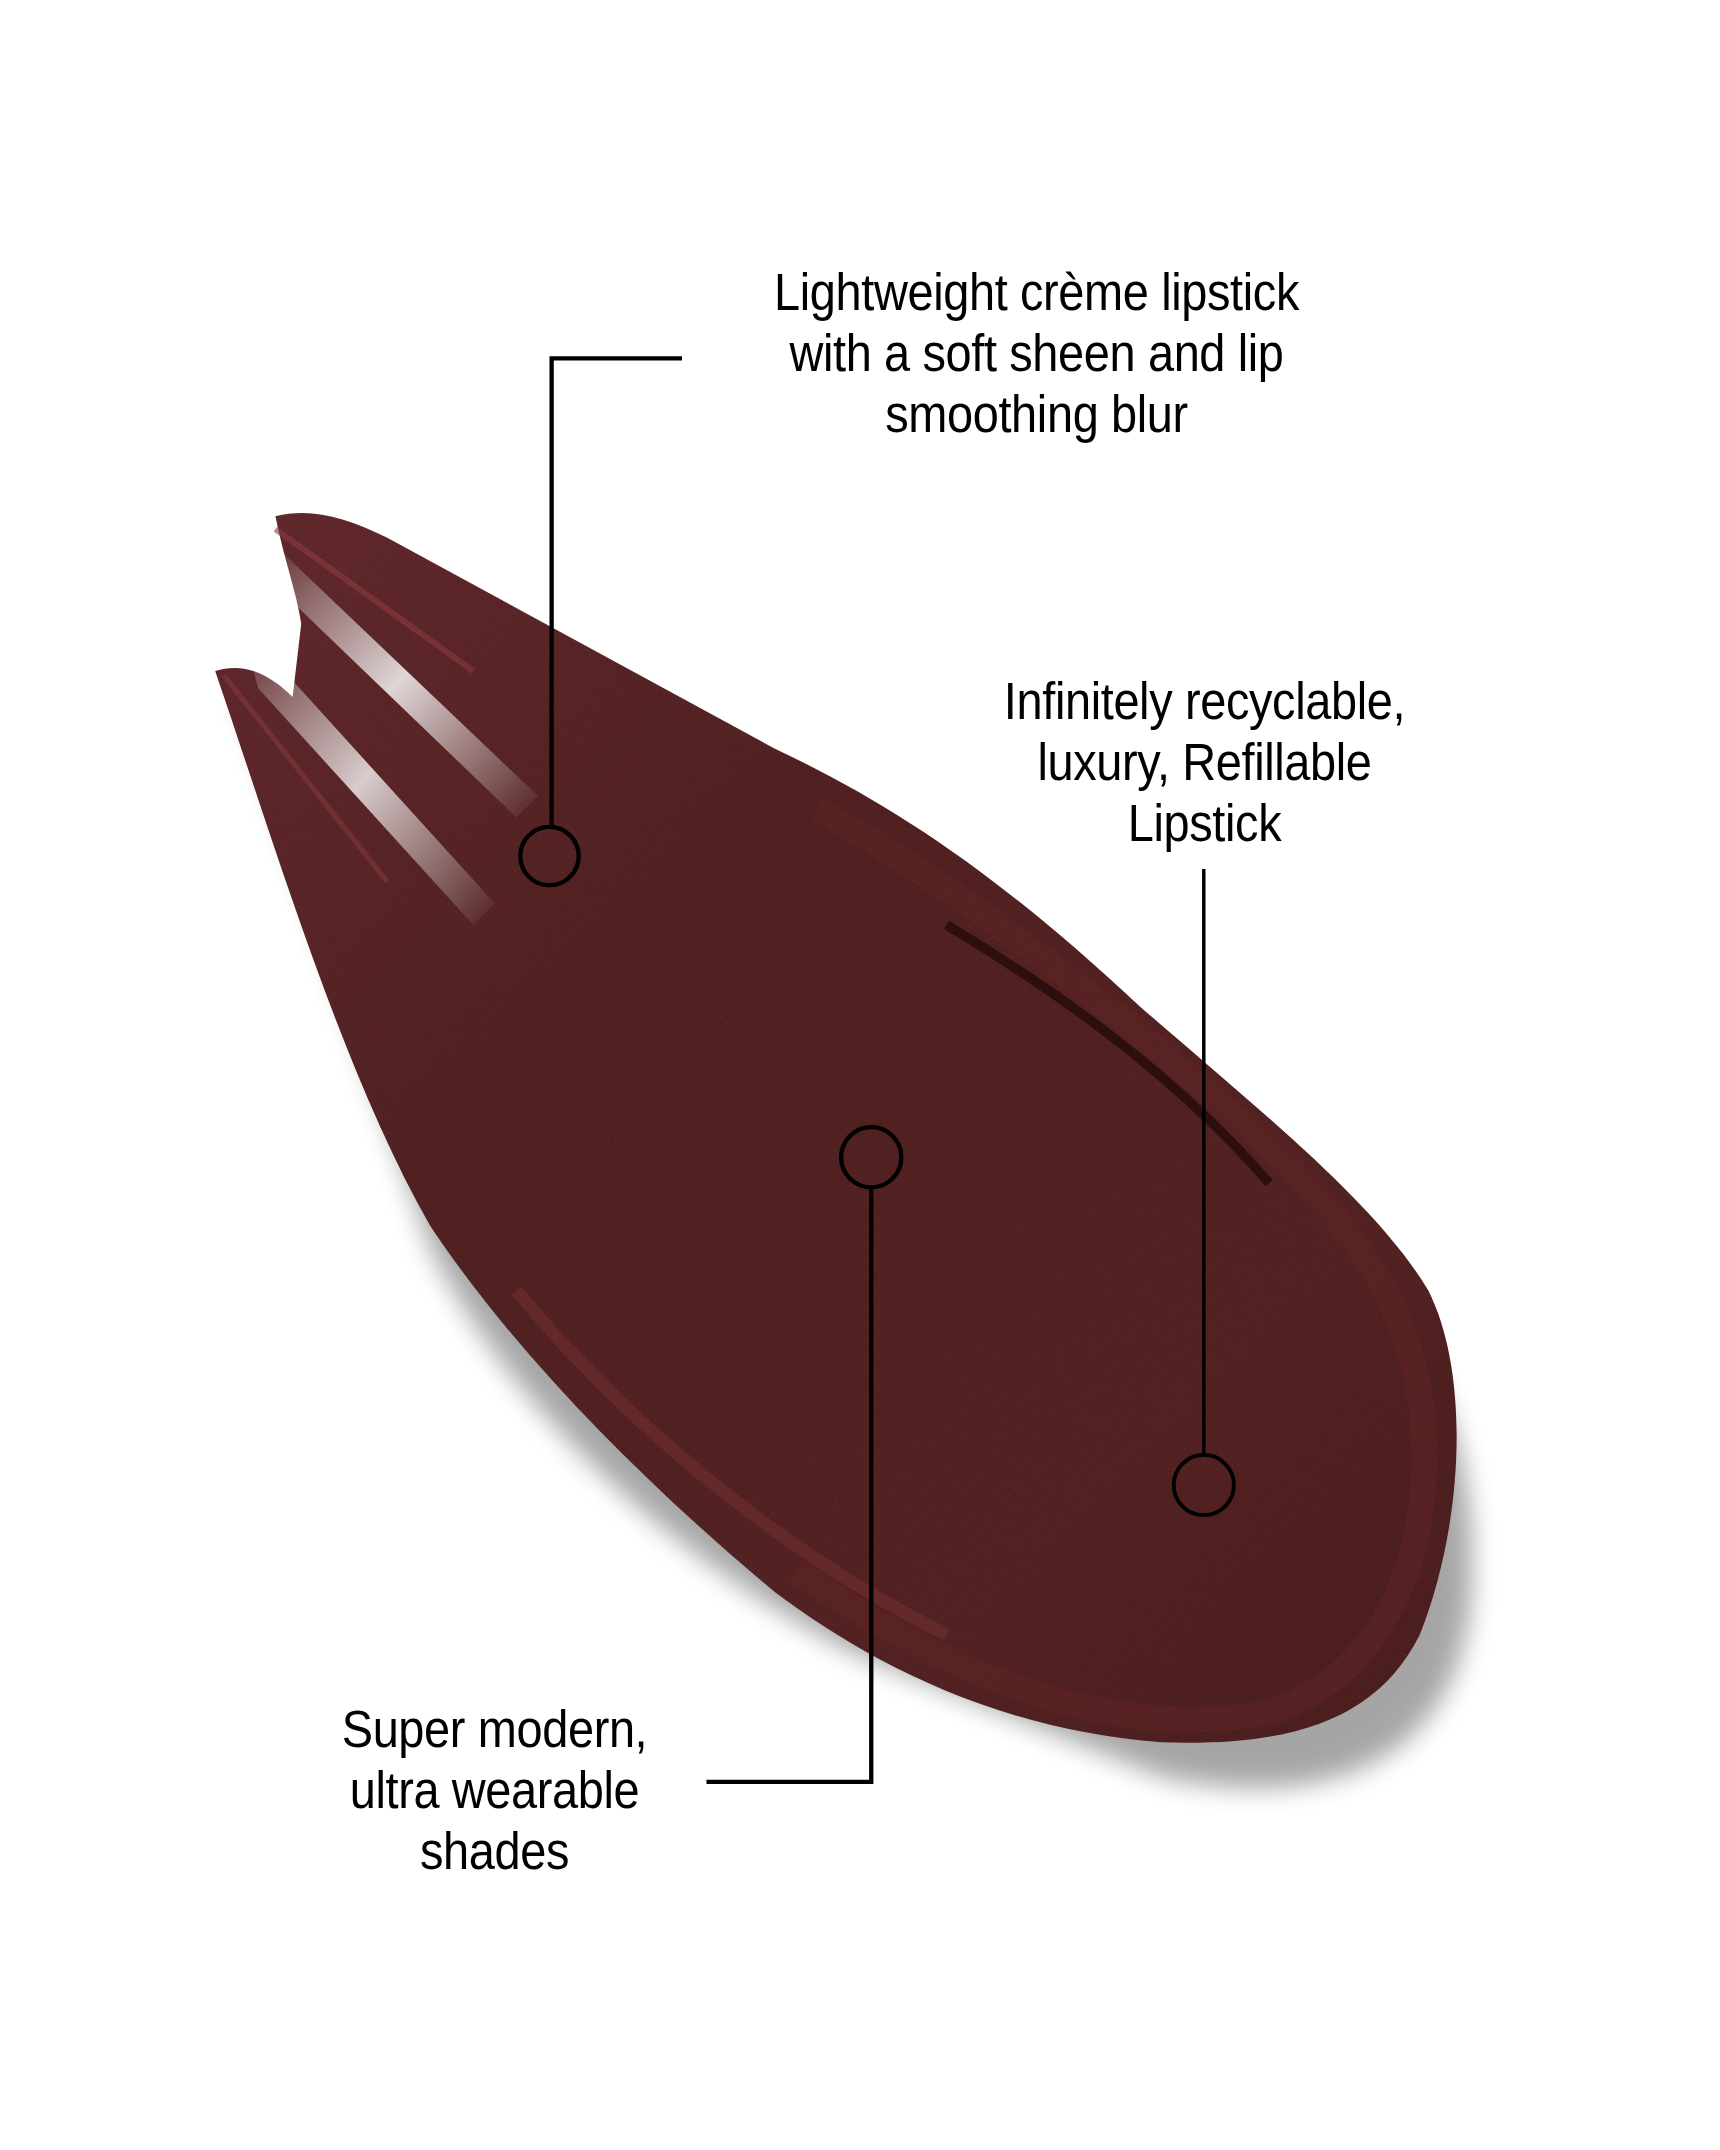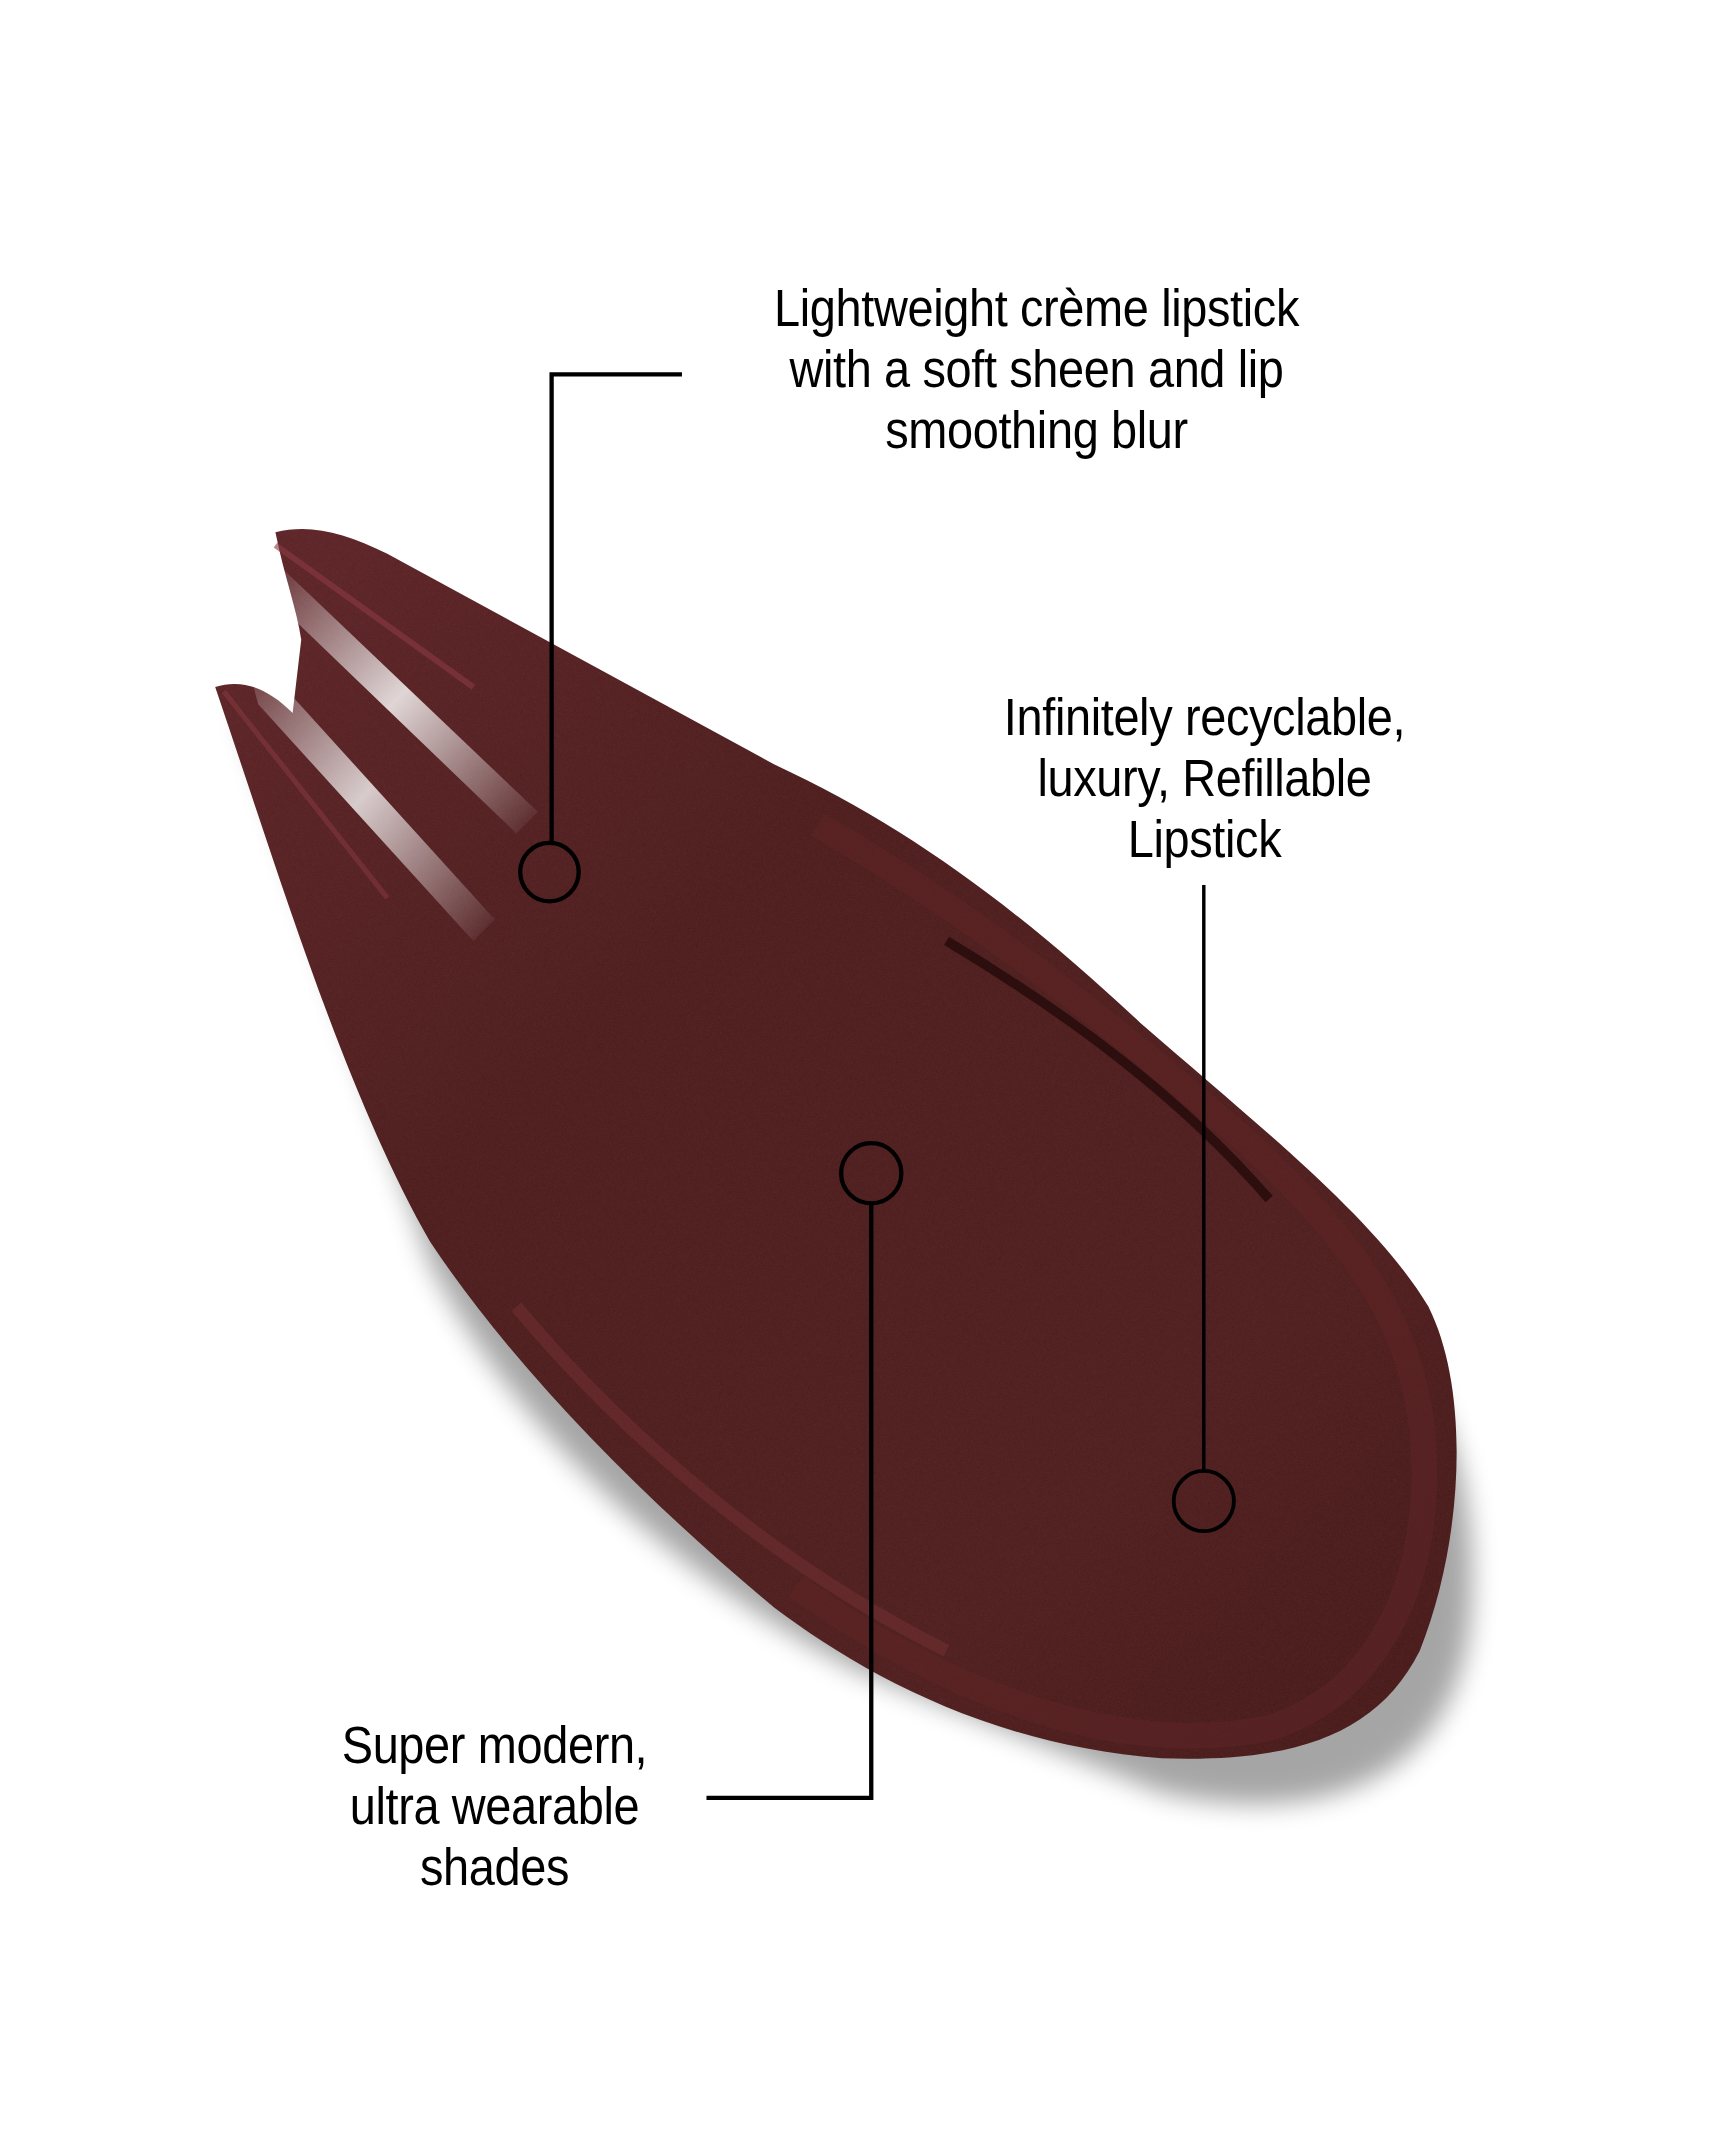--- a/index.html
+++ b/index.html
@@ -1,18 +1,18 @@
 <!DOCTYPE html>
 <html style="font-size:6.9px"><head>
   <meta charset="utf-8">
   <style>
     html, body { margin: 0; padding: 0; background: #ffffff; }
     body { width: 1721px; height: 2151px; position: relative; overflow: hidden;
            font-family: "Liberation Sans", "DejaVu Sans", sans-serif; }
-    .canvas { position: absolute; left: 0; top: 16px; width: 1721px; height: 1594px; }
+    .canvas { position: absolute; left: 0; top: 0; width: 1721px; height: 1594px; }
     .label {
       position: absolute;
       color: #000000;
       font-size: 51px;
       line-height: 61px;
       text-align: center;
       letter-spacing: -0.4px;
       transform: scaleX(0.92);
       white-space: nowrap;
     }

